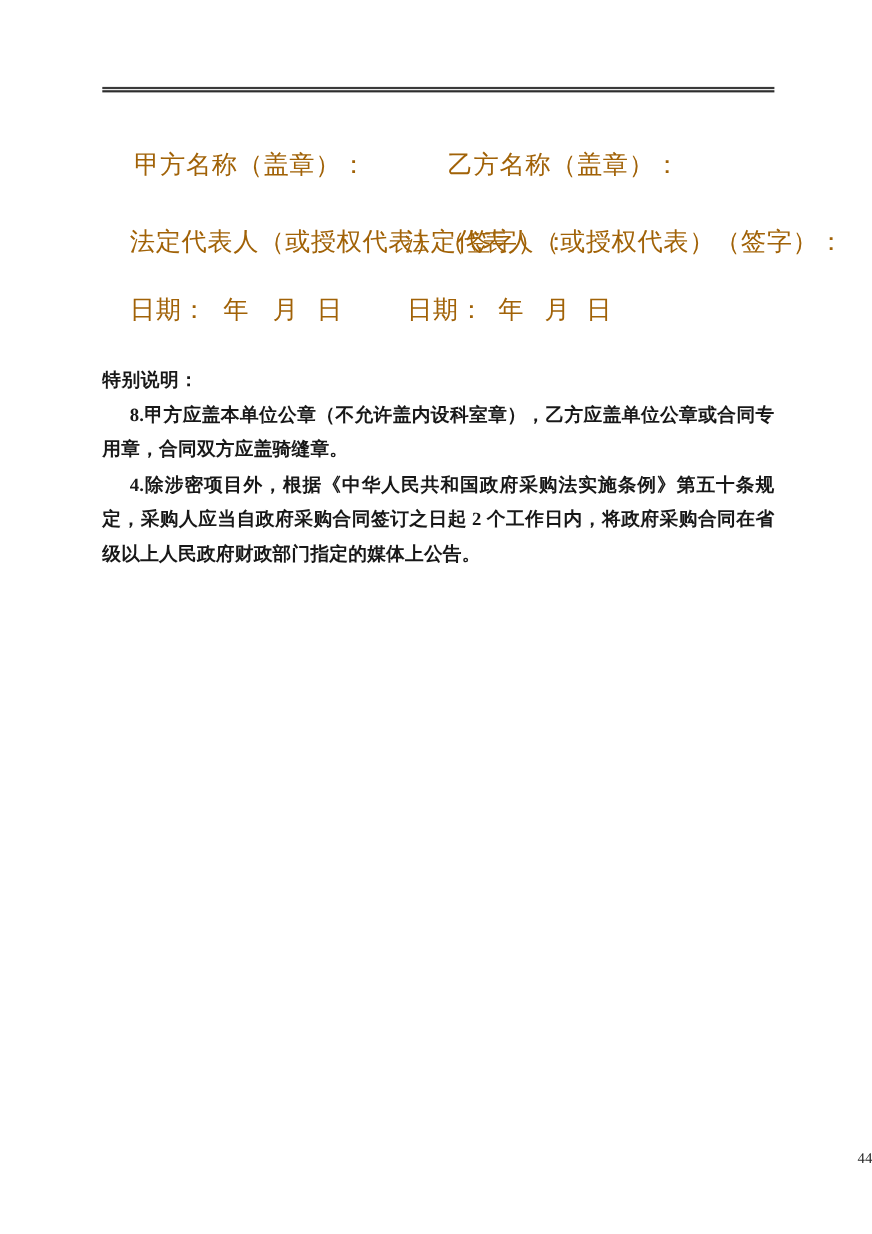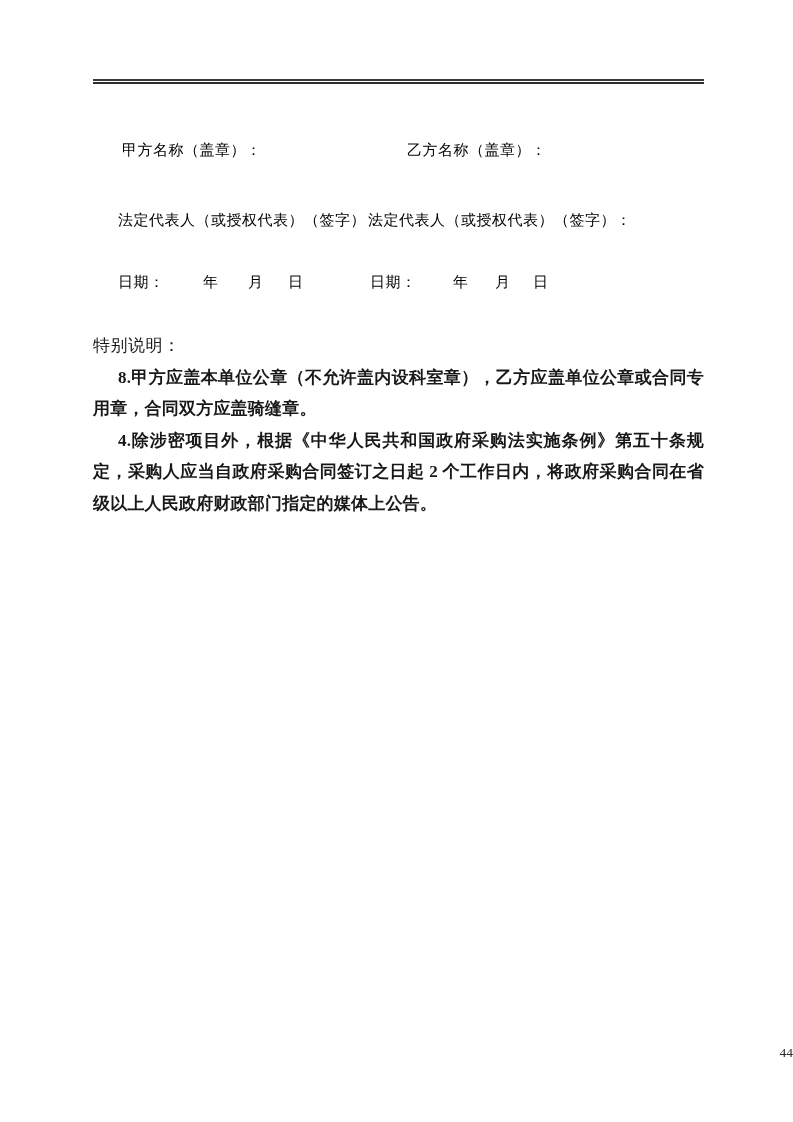--- a/index.html
+++ b/index.html
@@ -19,38 +19,38 @@
     position: absolute;
     left: 93px;
     top: 79px;
     width: 611px;
     height: 5px;
     border-top: 2px solid #3a3a3a;
     border-bottom: 2px solid #2e2e2e;
   }
   .abs { position: absolute; white-space: nowrap; }
   .sig-text {
-    font-size: 15px;
+    font-size: 23px;
     line-height: 22px;
     letter-spacing: 0.5px;
-    color: #000000;
+    color: #a16207;
   }
   .notes {
     position: absolute;
     left: 93px;
     top: 330px;
     width: 611px;
     font-size: 17px;
     line-height: 31.6px;
     font-weight: bold;
     text-align: justify;
     color: #181818;
   }
   .notes .heading {
-    font-weight: normal;
+    font-weight: bold;
     letter-spacing: 0.5px;
   }
   .notes p.note-item {
     text-indent: 25px;
     letter-spacing: 0.2px;
   }
   .page-number {
     position: absolute;
     left: 0;
     top: 1045px;

